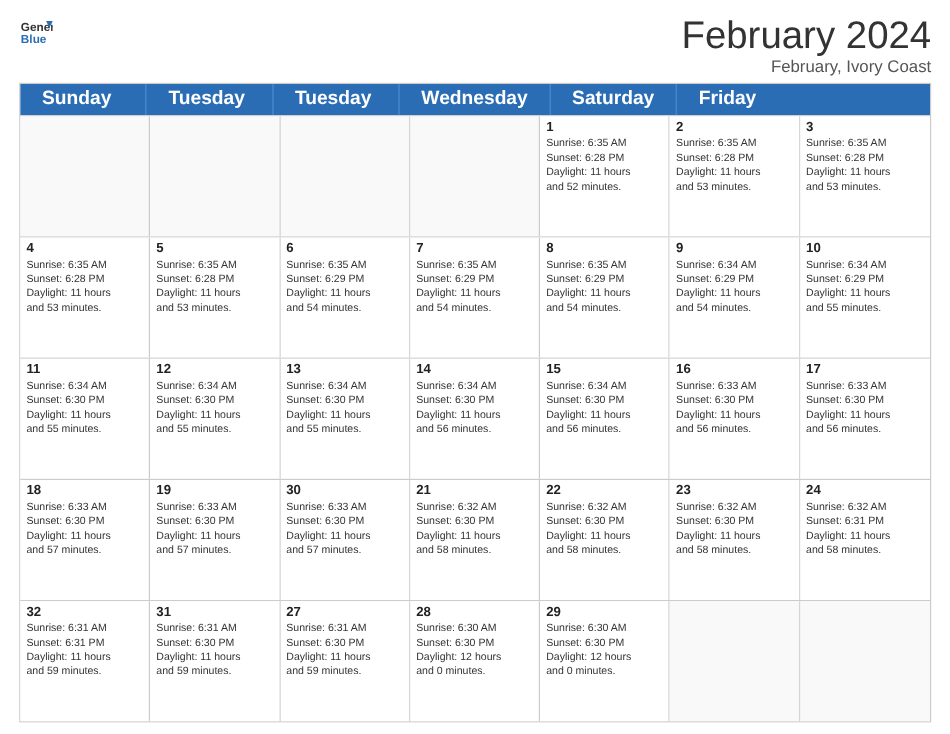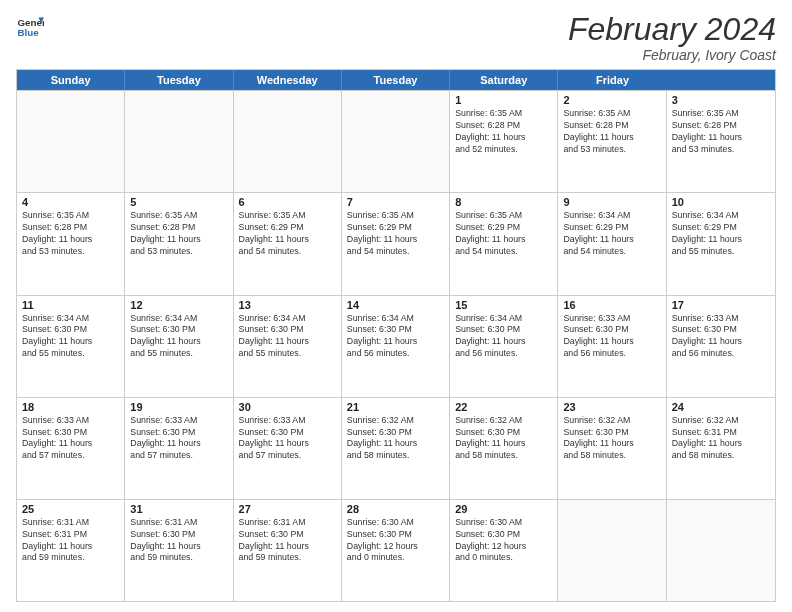--- a/index.html
+++ b/index.html
@@ -27,21 +27,20 @@
       display: flex;
       align-items: center;
       gap: 2px;
     }
     .logo-icon {
       width: 28px;
       height: 28px;
     }
     .title-block {
       text-align: right;
-      font-style: italic;
     }
     .main-title {
       font-size: 32px;
       font-weight: normal;
       color: #333;
       line-height: 1.1;
     }
     .subtitle {
       font-size: 14px;
       color: #555;
@@ -53,25 +52,25 @@
       flex-direction: column;
       border: 1px solid #ccc;
     }
     .cal-header {
       display: grid;
       grid-template-columns: repeat(7, 1fr);
       background: #2a6db5;
     }
     .cal-header-cell {
       color: #fff;
-      font-size: 11px;
+      font-size: 16px;
       font-weight: bold;
       padding: 4px 18px;
       border-right: 1px solid #4a8dd5;
-      text-align: center;
+      text-align: left;
     }
     .cal-header-cell:last-child {
       border-right: none;
     }
     .cal-body {
       flex: 1;
       display: flex;
       flex-direction: column;
     }
     .cal-row {
@@ -123,22 +122,22 @@
     <div class="title-block">
       <div class="main-title">February 2024</div>
       <div class="subtitle">February, Ivory Coast</div>
     </div>
   </div>
 
   <div class="calendar">
     <div class="cal-header">
       <div class="cal-header-cell">Sunday</div>
       <div class="cal-header-cell">Tuesday</div>
+      <div class="cal-header-cell">Tuesday</div>
       <div class="cal-header-cell">Wednesday</div>
-      <div class="cal-header-cell">Tuesday</div>
       <div class="cal-header-cell">Saturday</div>
       <div class="cal-header-cell">Friday</div>
     </div>
     <div class="cal-body" id="cal-body">
     <div class="cal-row">
           <div class="cal-cell empty"></div>
           <div class="cal-cell empty"></div>
           <div class="cal-cell empty"></div>
           <div class="cal-cell empty"></div>
           <div class="cal-cell">
@@ -311,21 +310,21 @@
           <div class="cal-cell">
             <span class="day-num">24</span>
             <div class="cell-text" style="white-space: pre-line;">Sunrise: 6:32 AM
 Sunset: 6:31 PM
 Daylight: 11 hours
 and 58 minutes.</div>
           </div>
         </div>
         <div class="cal-row">
           <div class="cal-cell">
-            <span class="day-num">25</span>
+            <span class="day-num">32</span>
             <div class="cell-text" style="white-space: pre-line;">Sunrise: 6:31 AM
 Sunset: 6:31 PM
 Daylight: 11 hours
 and 59 minutes.</div>
           </div>
           <div class="cal-cell">
             <span class="day-num">31</span>
             <div class="cell-text" style="white-space: pre-line;">Sunrise: 6:31 AM
 Sunset: 6:30 PM
 Daylight: 11 hours

